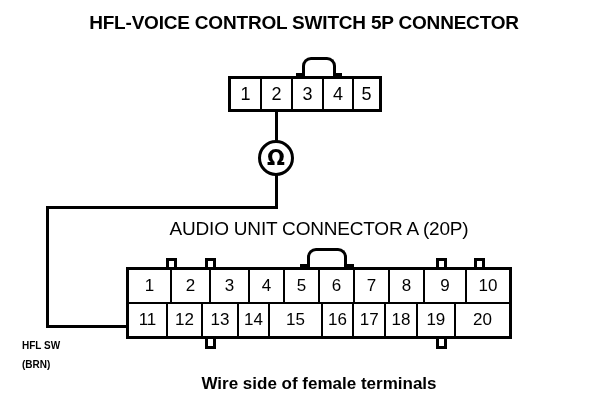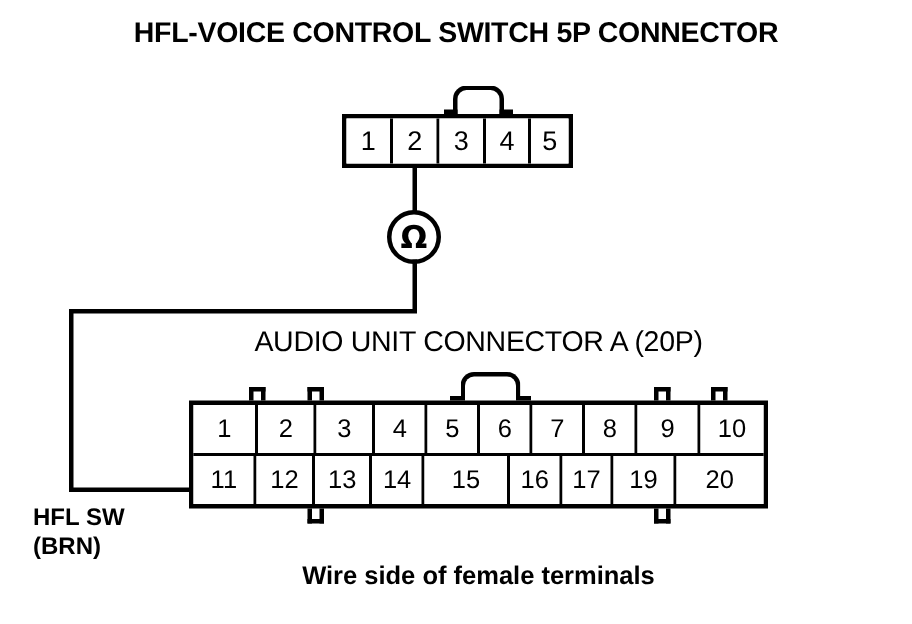--- a/index.html
+++ b/index.html
@@ -46,21 +46,21 @@
   .caption {
     left: 126px; top: 374px;
     width: 386px;
     text-align: center;
     font-size: 17px;
     font-weight: bold;
     white-space: nowrap;
   }
   .wire-label {
     left: 22px; top: 336px;
-    font-size: 16px;
+    font-size: 10px;
     font-weight: bold;
     line-height: 19px;
     white-space: nowrap;
   }
 
   
   .conn {
     box-sizing: border-box;
     border: 3px solid #000;
     background: #fff;
@@ -214,20 +214,21 @@
       <div class="cell" style="width:42px">10</div>
     </div>
     <div class="conn-row">
       <div class="cell" style="width:43px">11</div>
       <div class="cell" style="width:39px">12</div>
       <div class="cell" style="width:39px">13</div>
       <div class="cell" style="width:35px">14</div>
       <div class="cell" style="width:58px">15</div>
       <div class="cell" style="width:35px">16</div>
       <div class="cell" style="width:35px">17</div>
+      <div class="cell" style="width:35px">18</div>
       <div class="cell" style="width:42px">19</div>
       <div class="cell" style="width:59px">20</div>
     </div>
   </div>
 
   <div class="abs wire-label">
     <div>HFL SW</div>
     <div>(BRN)</div>
   </div>
 

